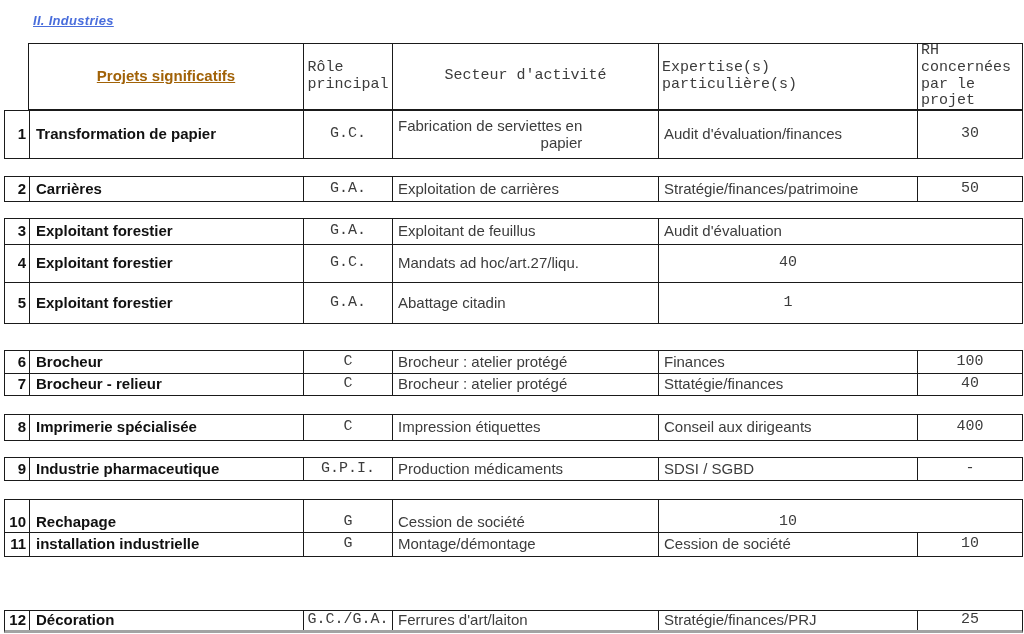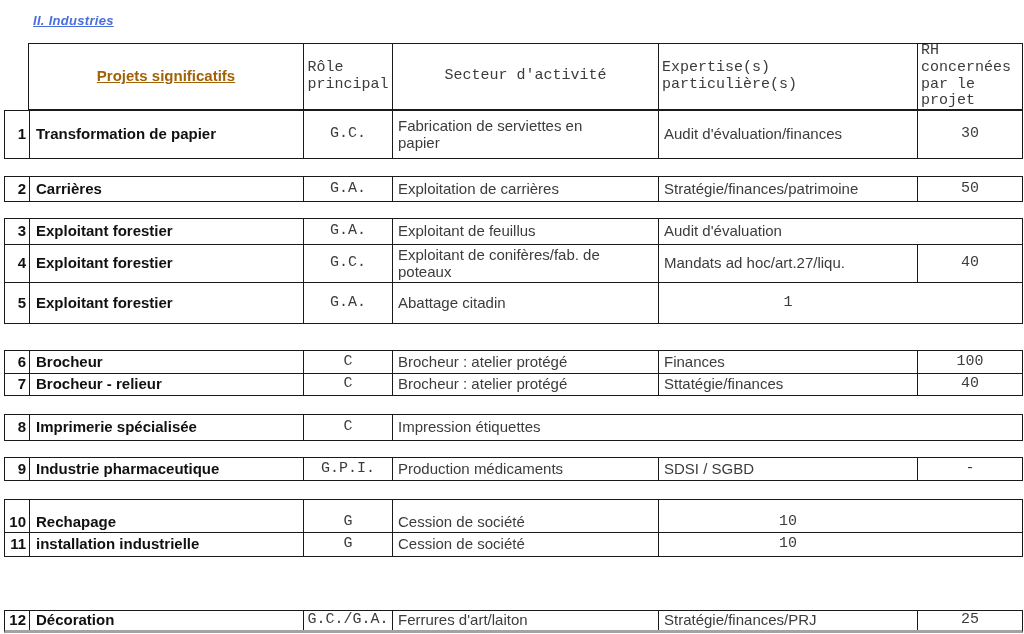--- a/index.html
+++ b/index.html
@@ -45,21 +45,21 @@
   .rgroup.last{border-bottom:3px solid #a3a3a3;}
   .row{
     display:grid;
     grid-template-columns:24px 274px 89px 266px 259px 1fr;
   }
   .row + .row{border-top:1px solid #1a1a1a;}
   .row .cell{border-left:1px solid #1a1a1a;}
   .row .cell:first-child{border-left:none;}
   .c-num{justify-content:flex-end;font-weight:bold;color:#111;padding-right:3px;}
   .c-project{justify-content:flex-start;font-weight:bold;color:#111;padding-left:6px;}
-  .c-secteur,.c-expertise{justify-content:flex-start;padding-left:5px;}
+  .c-secteur,.c-expertise{justify-content:flex-start;padding-left:5px;text-align:right;}
 </style>
 </head>
 <body>
 
 <div class="page">
   <div class="title" style="color: rgb(74, 110, 220);">II. Industries</div>
 
   <div class="thead">
     <div class="cell h-project">Projets significatifs</div>
     <div class="cell center">Rôle
@@ -98,22 +98,20 @@
           <div class="cell c-num">3</div>
           <div class="cell c-project">Exploitant forestier</div>
           <div class="cell center">G.A.</div>
           <div class="cell c-secteur">Exploitant de feuillus</div>
           <div class="cell c-expertise">Audit d'évaluation</div>
         </div>
         <div class="row" style="height: 38px;">
           <div class="cell c-num">4</div>
           <div class="cell c-project">Exploitant forestier</div>
           <div class="cell center">G.C.</div>
-          <div class="cell c-secteur">Exploitant de conifères/fab. de
-poteaux</div>
           <div class="cell c-expertise">Mandats ad hoc/art.27/liqu.</div>
           <div class="cell center">40</div>
         </div>
         <div class="row" style="height: 41px;">
           <div class="cell c-num">5</div>
           <div class="cell c-project">Exploitant forestier</div>
           <div class="cell center">G.A.</div>
           <div class="cell c-secteur">Abattage citadin</div>
           <div class="cell center">1</div>
         </div>
@@ -135,20 +133,22 @@
           <div class="cell c-expertise">Sttatégie/finances</div>
           <div class="cell center">40</div>
         </div>
       </div>
       <div class="rgroup" style="top: 414px;">
         <div class="row" style="height: 25px;">
           <div class="cell c-num">8</div>
           <div class="cell c-project">Imprimerie spécialisée</div>
           <div class="cell center">C</div>
           <div class="cell c-secteur">Impression étiquettes</div>
+          <div class="cell c-expertise">Conseil aux dirigeants</div>
+          <div class="cell center">400</div>
         </div>
       </div>
       <div class="rgroup" style="top: 457px;">
         <div class="row" style="height: 22px;">
           <div class="cell c-num">9</div>
           <div class="cell c-project">Industrie pharmaceutique</div>
           <div class="cell center">G.P.I.</div>
           <div class="cell c-secteur">Production médicaments</div>
           <div class="cell c-expertise">SDSI / SGBD</div>
           <div class="cell center">-</div>
@@ -161,20 +161,21 @@
           <div class="cell center">G</div>
           <div class="cell c-expertise">Cession de société</div>
           <div class="cell center">10</div>
         </div>
       </div>
       <div class="rgroup" style="top: 532px;">
         <div class="row" style="height: 23px;">
           <div class="cell c-num">11</div>
           <div class="cell c-project">installation industrielle</div>
           <div class="cell center">G</div>
+          <div class="cell c-secteur">Montage/démontage</div>
           <div class="cell c-expertise">Cession de société</div>
           <div class="cell center">10</div>
         </div>
       </div>
       <div class="rgroup last" style="top: 610px;">
         <div class="row" style="height: 19px;">
           <div class="cell c-num">12</div>
           <div class="cell c-project">Décoration</div>
           <div class="cell center">G.C./G.A.</div>
           <div class="cell c-secteur">Ferrures d'art/laiton</div>

